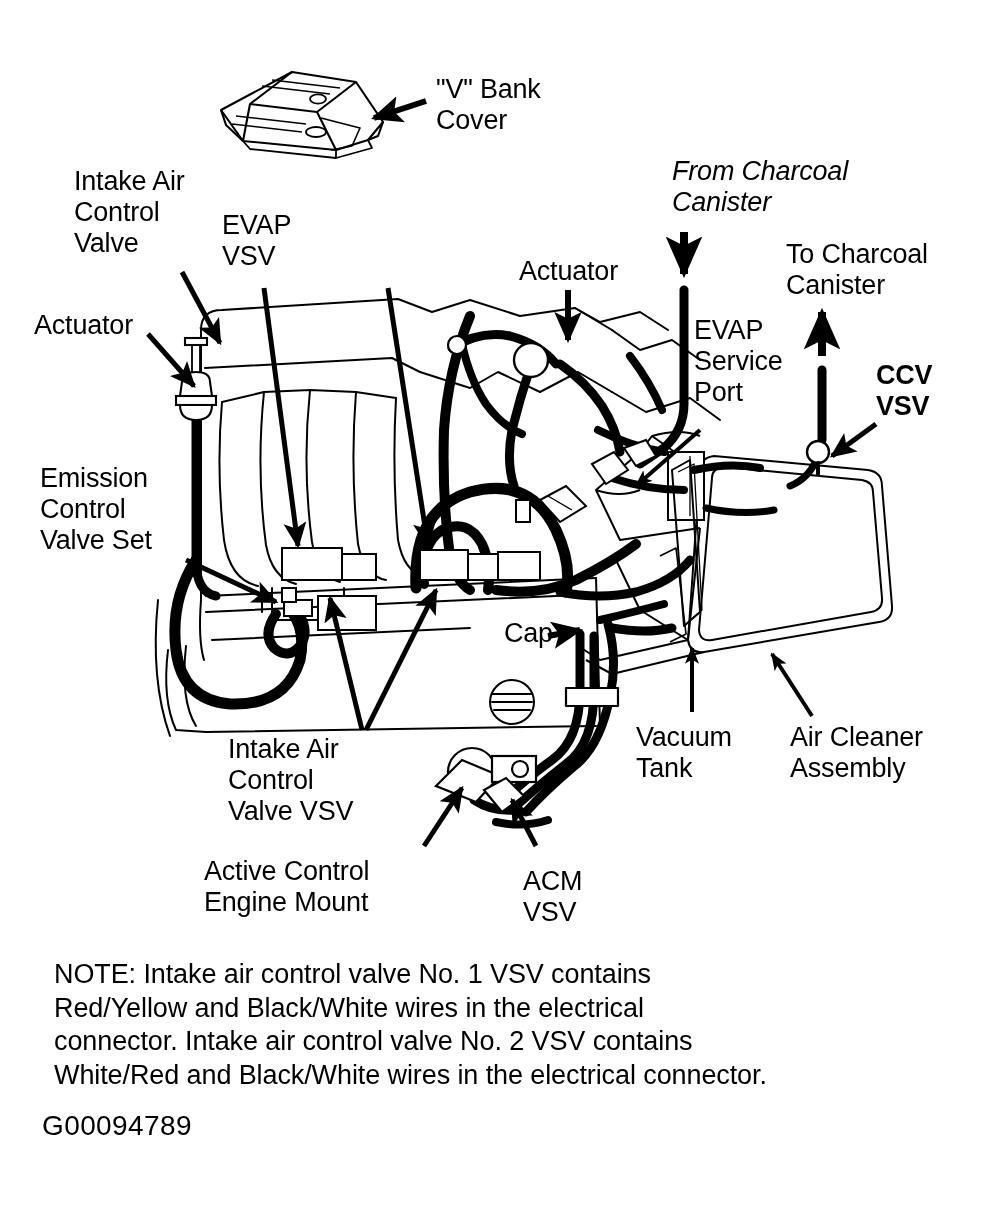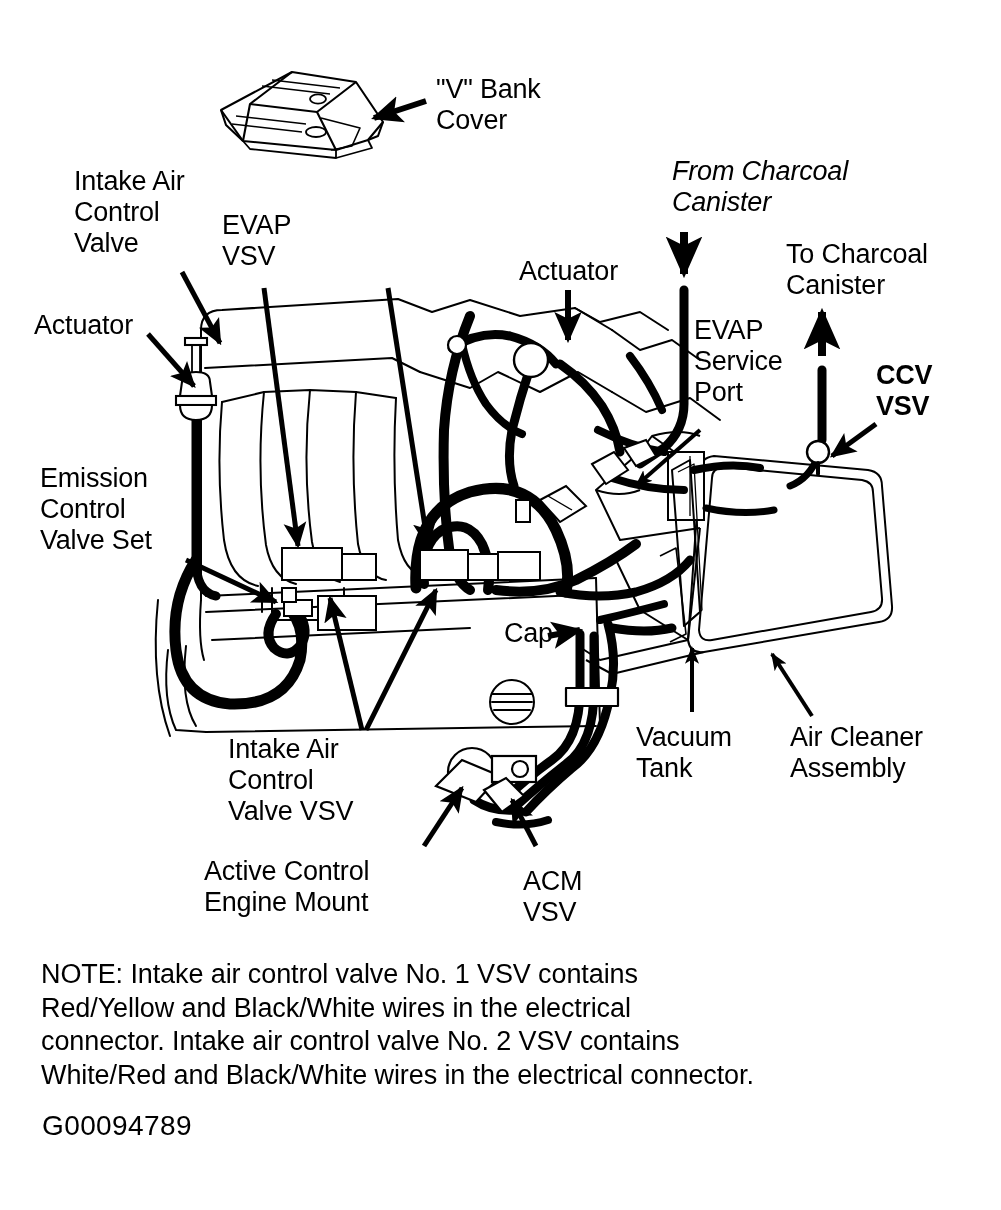--- a/index.html
+++ b/index.html
@@ -31,21 +31,21 @@
     position: absolute;
     font-family: "Liberation Sans", sans-serif;
     font-size: 27px;
     line-height: 31px;
     color: #000;
     white-space: pre-line;
     letter-spacing: -0.2px;
   }
   #note-block {
     position: absolute;
-    left: 41px;
+    left: 54px;
     top: 958px;
     width: 930px;
     font-size: 27px;
     line-height: 33.5px;
     white-space: pre-line;
     letter-spacing: -0.1px;
   }
   #figure-id {
     position: absolute;
     left: 42px;

